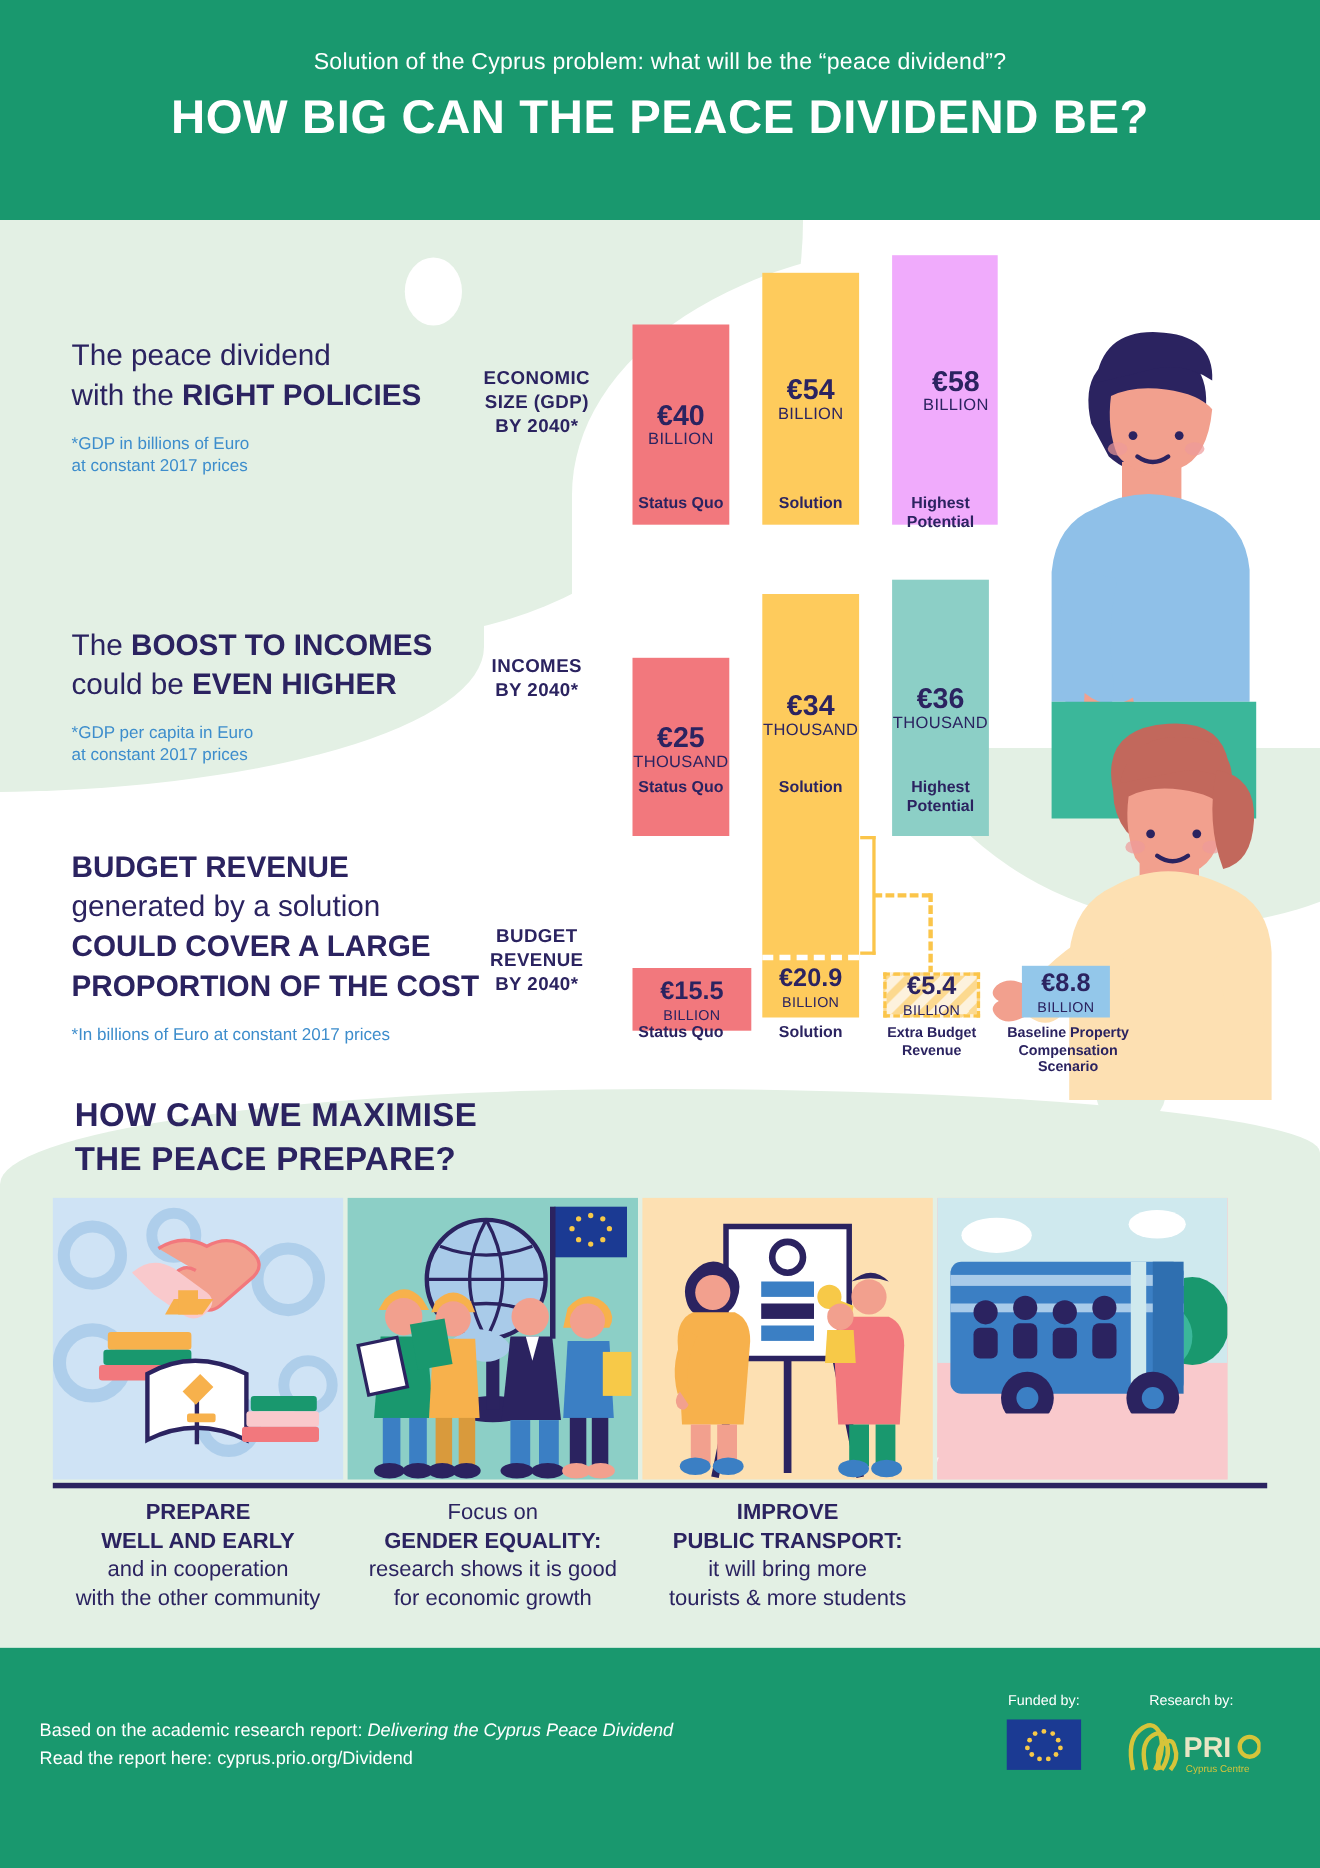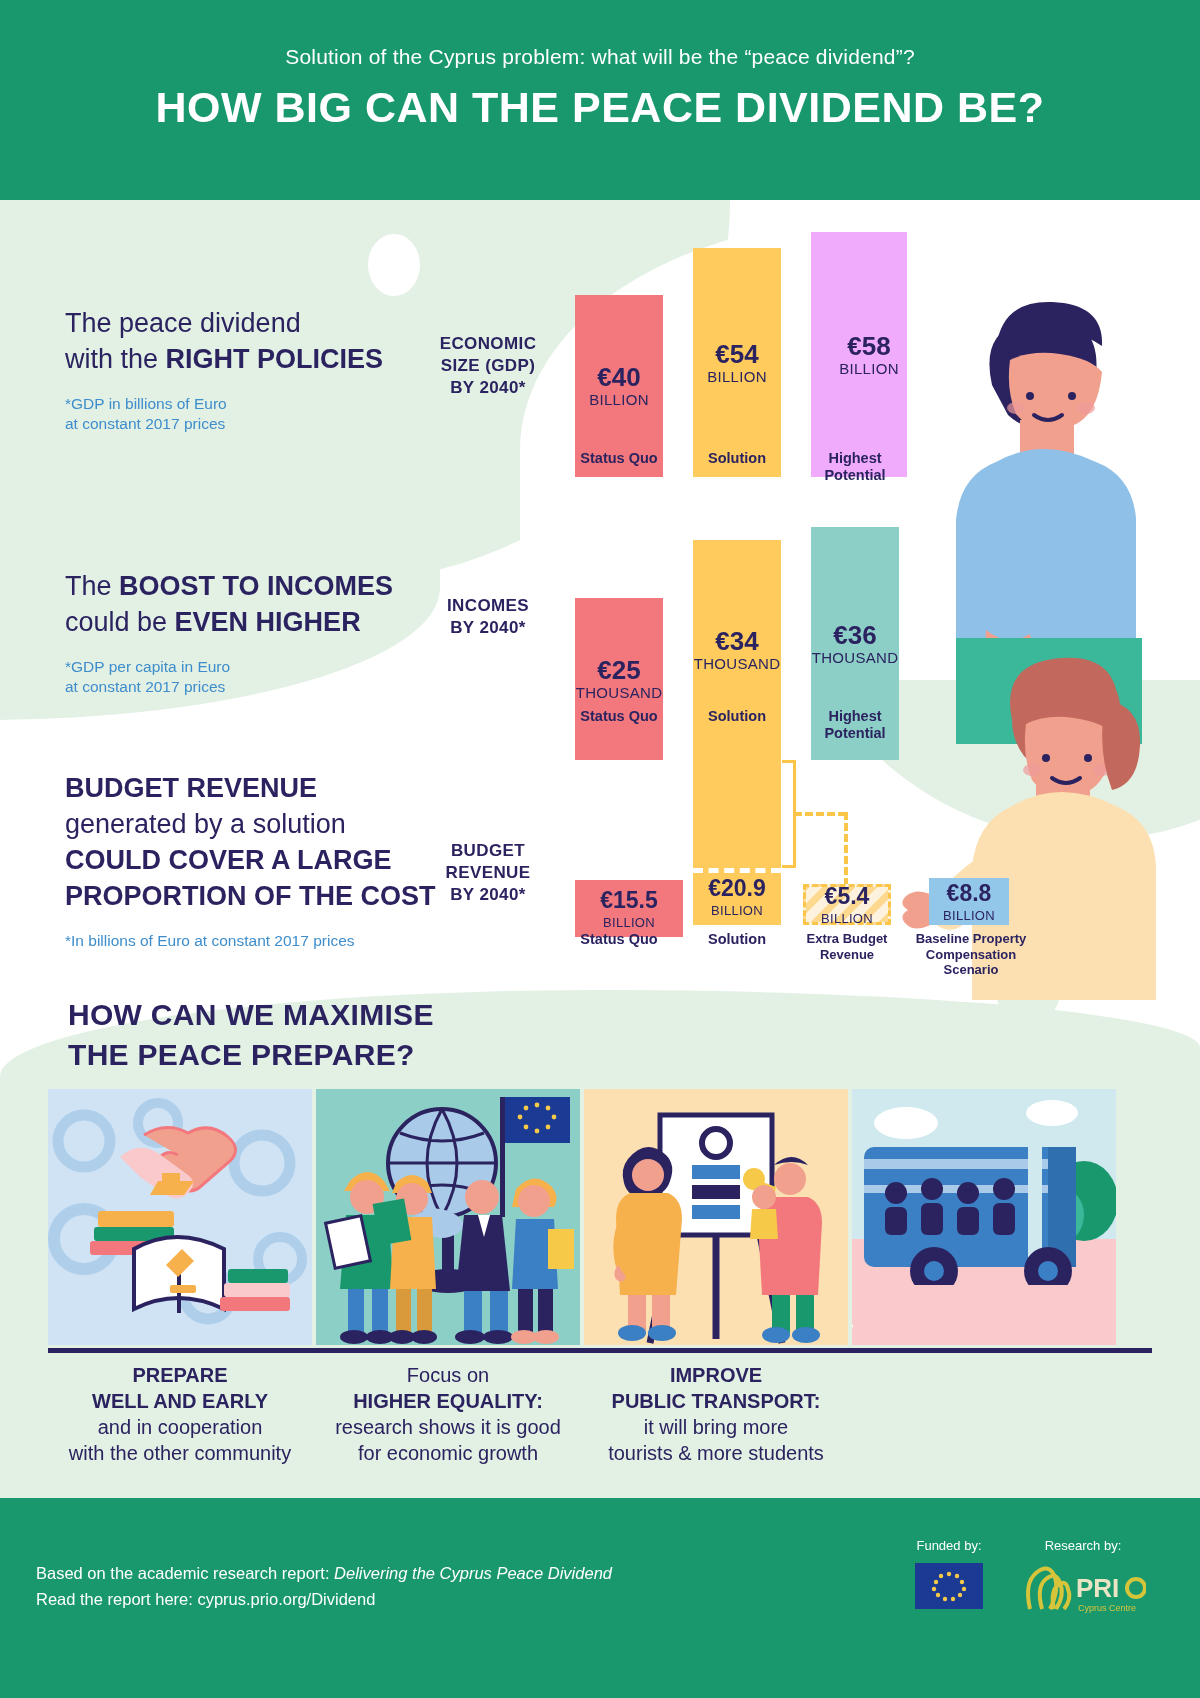--- a/index.html
+++ b/index.html
@@ -445,21 +445,21 @@
 
   <div class="caps">
     <div class="cap">
       <div><b>PREPARE</b></div>
       <div><b>WELL AND EARLY</b></div>
       <div>and in cooperation</div>
       <div>with the other community</div>
     </div>
     <div class="cap">
       <div>Focus on</div>
-      <div><b>HIGHER EQUALITY:</b></div>
+      <div><b>GENDER EQUALITY:</b></div>
       <div>research shows it is good</div>
       <div>for economic growth</div>
     </div>
     <div class="cap">
       <div><b>IMPROVE</b></div>
       <div><b>PUBLIC TRANSPORT:</b></div>
       <div>it will bring more</div>
       <div>tourists &amp; more students</div>
     </div>
   </div>

